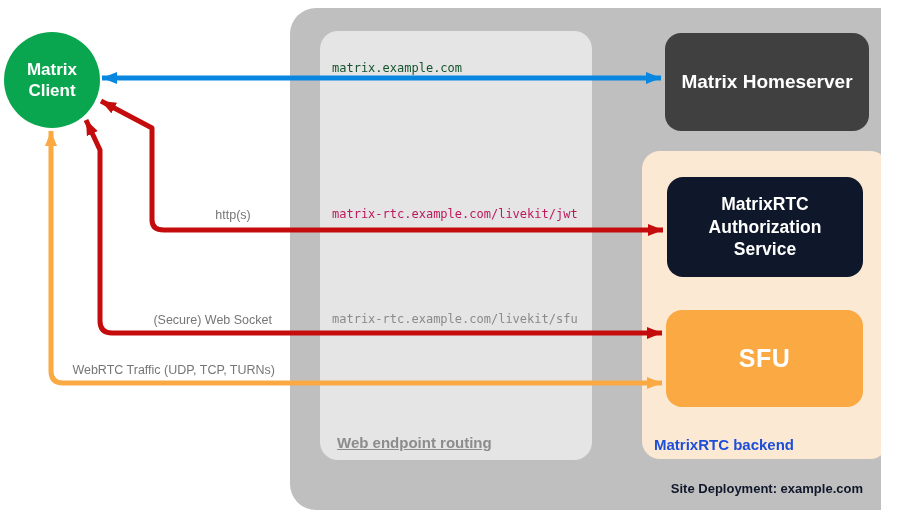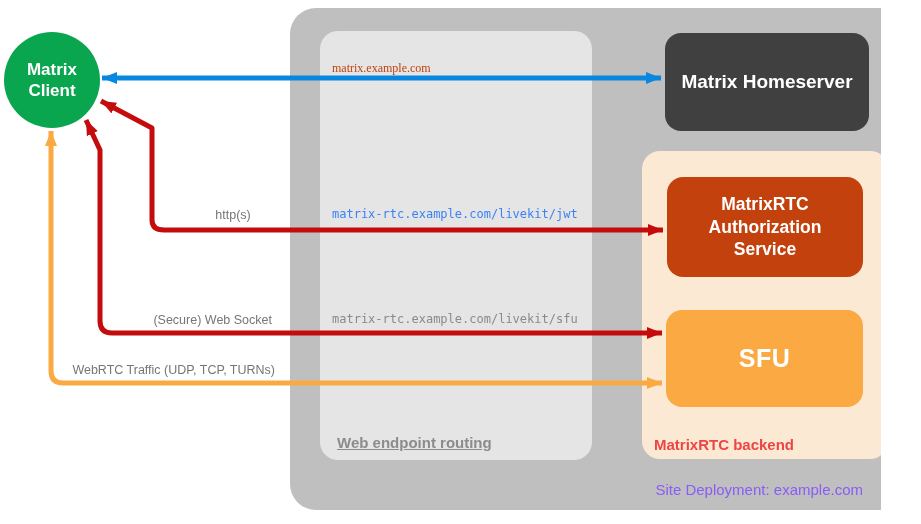--- a/index.html
+++ b/index.html
@@ -26,54 +26,54 @@
   #lbl-webrtc{left:53px;top:363px;width:222px;text-align:right;}
 
   .mono-label{position:absolute;font-family:"DejaVu Sans Mono",monospace;font-size:12px;white-space:nowrap;}
   #ep-matrix{left:332px;top:61px;}
   #ep-jwt{left:332px;top:207px;}
   #ep-sfu{left:332px;top:312px;}
 
   .section-label{position:absolute;font-weight:bold;font-size:15px;white-space:nowrap;}
   #lbl-routing{left:337px;top:434px;}
   #lbl-backend{left:654px;top:436px;}
-  #lbl-site{position:absolute;right:18px;top:481px;font-weight:normal;font-size:15px;color:#8b5cf6;white-space:nowrap;}
+  #lbl-site{position:absolute;right:18px;top:481px;font-weight:bold;font-size:13px;color:#0f172a;white-space:nowrap;}
 
   #arrows{position:absolute;left:0;top:0;width:921px;height:524px;z-index:5;pointer-events:none;}
   #arrows path.wire{fill:none;stroke-width:5;stroke-linejoin:round;}
 </style>
 </head>
 <body>
 
 <div id="canvas">
 
   <div id="site-deployment" class="container" style="background-color: rgb(191, 191, 191);"></div>
 
   <div id="web-routing" class="container" style="background-color: rgb(229, 229, 229);"></div>
 
   <div id="rtc-backend" class="container" style="background-color: rgb(252, 233, 212);"></div>
 
   <div id="node-client" class="node" style="background-color: rgb(10, 166, 79);">Matrix Client</div>
 
   <div id="node-homeserver" class="node" style="background-color: #404040;">Matrix Homeserver</div>
 
-  <div id="node-auth" class="node" style="background-color: #c2410c;">MatrixRTC Authorization Service</div>
+  <div id="node-auth" class="node" style="background-color: #0f172a;">MatrixRTC Authorization Service</div>
 
   <div id="node-sfu" class="node" style="background-color: rgb(250, 169, 67);">SFU</div>
 
   <div id="lbl-http" class="edge-label" style="color: rgb(118, 118, 118);">http(s)</div>
   <div id="lbl-ws" class="edge-label" style="color: rgb(118, 118, 118);">(Secure) Web Socket</div>
   <div id="lbl-webrtc" class="edge-label" style="color: rgb(118, 118, 118);">WebRTC Traffic (UDP, TCP, TURNs)</div>
 
-  <div id="ep-matrix" class="mono-label" style="color: #c2410c; font-family: Liberation Serif, serif;">matrix.example.com</div>
-  <div id="ep-jwt" class="mono-label" style="color: #3b82f6;">matrix-rtc.example.com/livekit/jwt</div>
+  <div id="ep-matrix" class="mono-label" style="color: #14532d;">matrix.example.com</div>
+  <div id="ep-jwt" class="mono-label" style="color: #be185d;">matrix-rtc.example.com/livekit/jwt</div>
   <div id="ep-sfu" class="mono-label" style="color: rgb(138, 138, 138); text-align: center;">matrix-rtc.example.com/livekit/sfu</div>
 
   <div id="lbl-routing" class="section-label" style="color: rgb(140, 140, 140); text-decoration: underline;">Web endpoint routing</div>
-  <div id="lbl-backend" class="section-label" style="color: #ef4444; text-align: center;">MatrixRTC backend</div>
+  <div id="lbl-backend" class="section-label" style="color: #1d4ed8; text-align: center;">MatrixRTC backend</div>
   <div id="lbl-site">Site Deployment: example.com</div>
 
   <svg id="arrows" viewBox="0 0 921 524" xmlns="http://www.w3.org/2000/svg">
     <defs>
       <marker id="head-blue" viewBox="0 0 10 8" refX="10" refY="4" markerWidth="3" markerHeight="2.6" orient="auto-start-reverse">
         <path d="M0,0 L10,4 L0,8 z" fill="#0887E0"></path>
       </marker>
       <marker id="head-red" viewBox="0 0 10 8" refX="10" refY="4" markerWidth="3" markerHeight="2.6" orient="auto-start-reverse">
         <path d="M0,0 L10,4 L0,8 z" fill="#C50C0C"></path>
       </marker>

